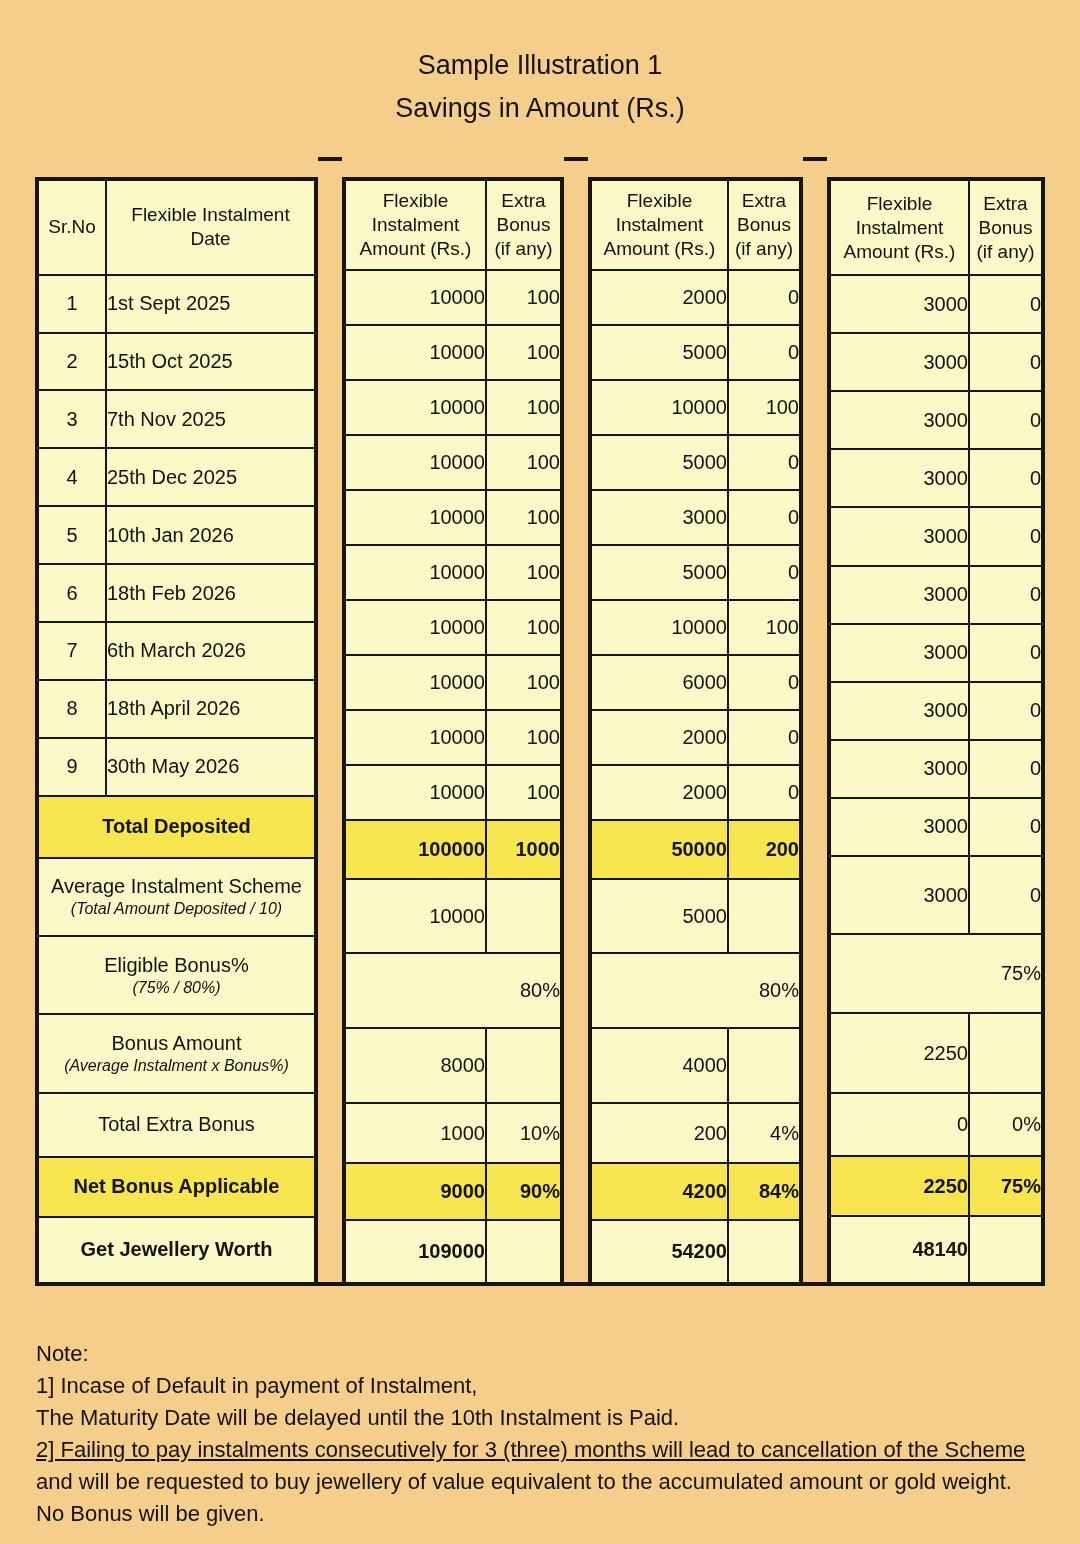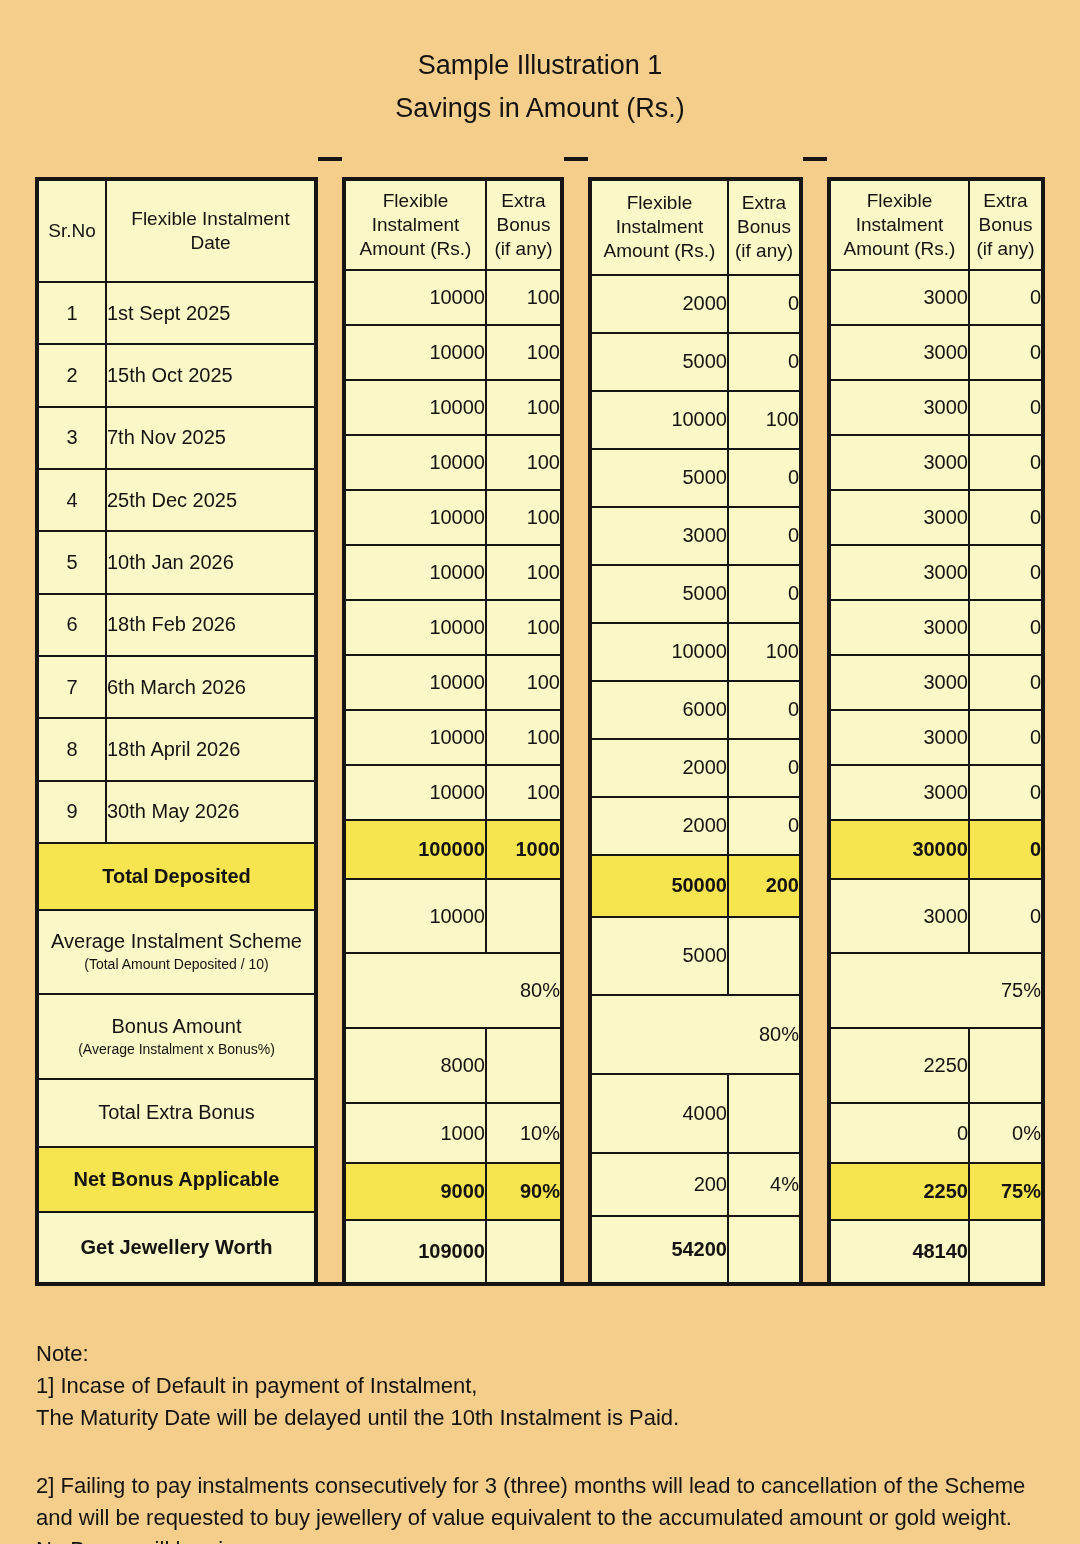--- a/index.html
+++ b/index.html
@@ -77,28 +77,28 @@
     padding:0 3px;
   }
   td.num{text-align:right;padding-right:16px;}
   td.sr{text-align:center;}
   td.date{text-align:left;padding-left:10px;}
   td.lab{text-align:center;padding-left:12px;padding-right:6px;}
   td.top{vertical-align:top;padding-top:17px;}
   tr.hl td{background:var(--hl);}
   .b{font-weight:bold;}
   .lab .main{font-size:20px;line-height:25px;}
-  .lab .sub{font-size:14px;line-height:20px;}
+  .lab .sub{font-size:16px;line-height:20px;font-style:italic;}
   .notes{
     margin:52px 30px 0 36px;
     font-size:22px;
     line-height:32px;
     color:var(--ink);
   }
-  .notes .para2{margin-top:36px;}
+  .notes .para2{text-decoration:underline;}
 </style>
 </head>
 <body>
 
 <div class="title">
   <div>Sample Illustration 1</div>
   <div>Savings in Amount (Rs.)</div>
 </div>
 
 <div class="table-wrap">
@@ -151,20 +151,26 @@
         </tr>
     <tr class="r-tot hl">
           <td class="lab b" colspan="2">Total Deposited</td>
         </tr>
     <tr class="r-avg">
       <td class="lab" colspan="2">
         <div class="main">Average Instalment Scheme</div>
         <div class="sub">(Total Amount Deposited / 10)</div>
       </td>
     </tr>
+    <tr class="r-eli">
+      <td class="lab" colspan="2">
+        <div class="main">Eligible Bonus%</div>
+        <div class="sub">(75% / 80%)</div>
+      </td>
+    </tr>
     <tr class="r-bam">
       <td class="lab" colspan="2">
         <div class="main">Bonus Amount</div>
         <div class="sub">(Average Instalment x Bonus%)</div>
       </td>
     </tr>
     <tr class="r-ext">
           <td class="lab" colspan="2">Total Extra Bonus</td>
         </tr>
     <tr class="r-net hl">
@@ -322,20 +328,24 @@
           <td class="num top" colspan="2">80%</td>
         </tr>
     <tr class="r-bam">
           <td class="num top">4000</td>
           <td></td>
         </tr>
     <tr class="r-ext">
           <td class="num">200</td>
           <td class="num">4%</td>
         </tr>
+    <tr class="r-net hl">
+          <td class="num b">4200</td>
+          <td class="num b">84%</td>
+        </tr>
     <tr class="r-jew">
           <td class="num b">54200</td>
           <td></td>
         </tr>
   </tbody>
     </table>
 
   <div class="gap"></div>
 
   <table class="t t-g3">
@@ -381,24 +391,20 @@
           <td class="num">0</td>
         </tr>
     <tr class="r-d">
           <td class="num">3000</td>
           <td class="num">0</td>
         </tr>
     <tr class="r-d">
           <td class="num">3000</td>
           <td class="num">0</td>
         </tr>
-    <tr class="r-tot hl">
-          <td class="num b">30000</td>
-          <td class="num b">0</td>
-        </tr>
     <tr class="r-avg">
           <td class="num top">3000</td>
           <td class="num top">0</td>
         </tr>
     <tr class="r-eli">
           <td class="num top" colspan="2">75%</td>
         </tr>
     <tr class="r-bam">
           <td class="num top">2250</td>
           <td></td>

